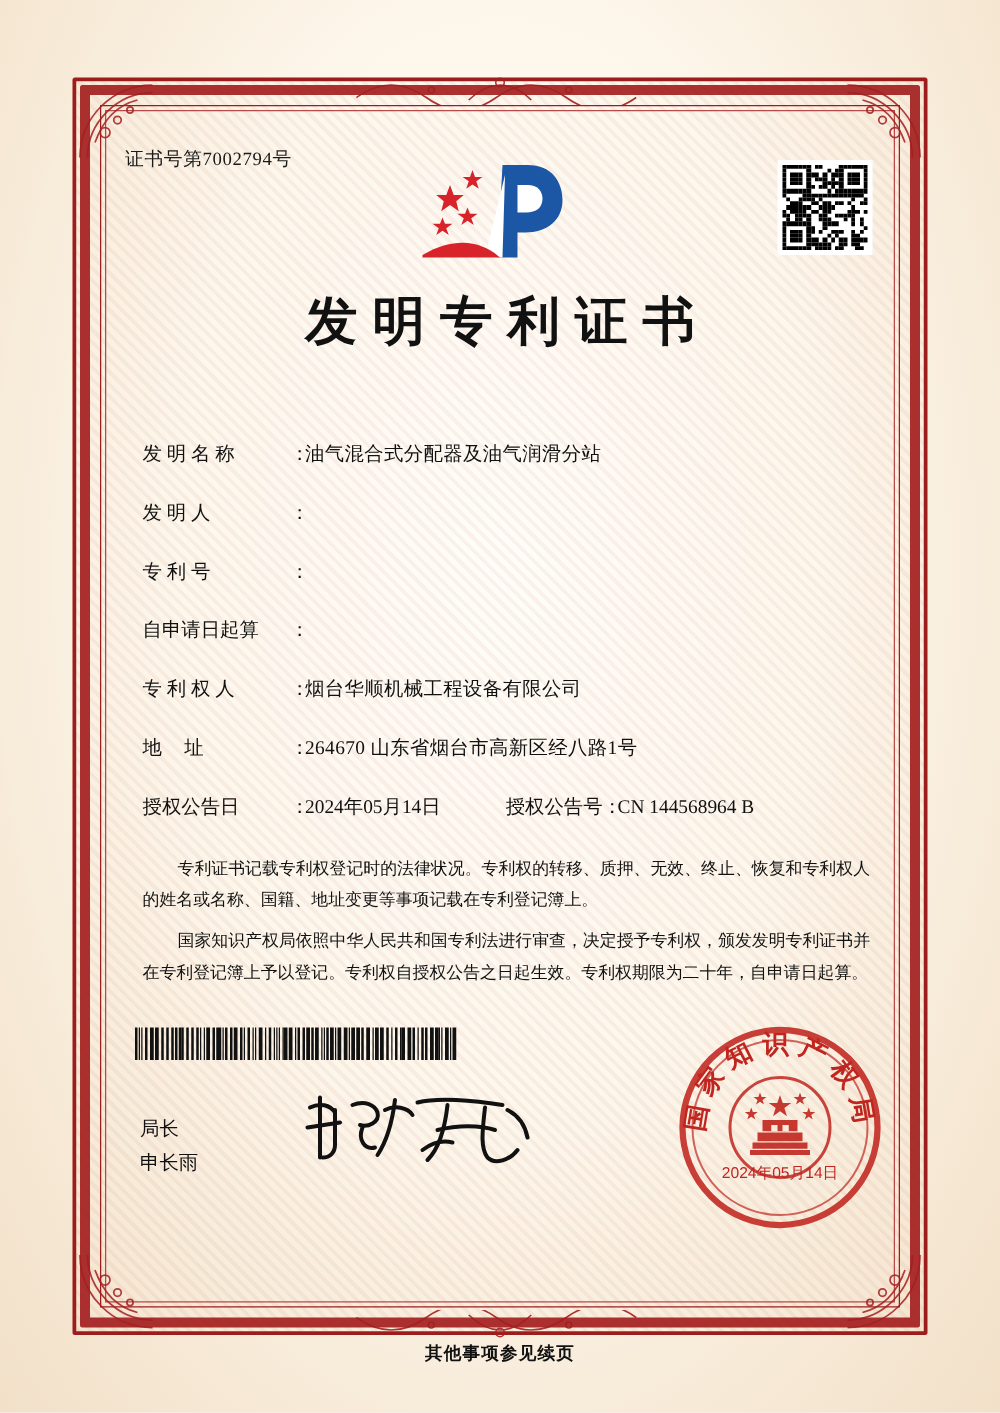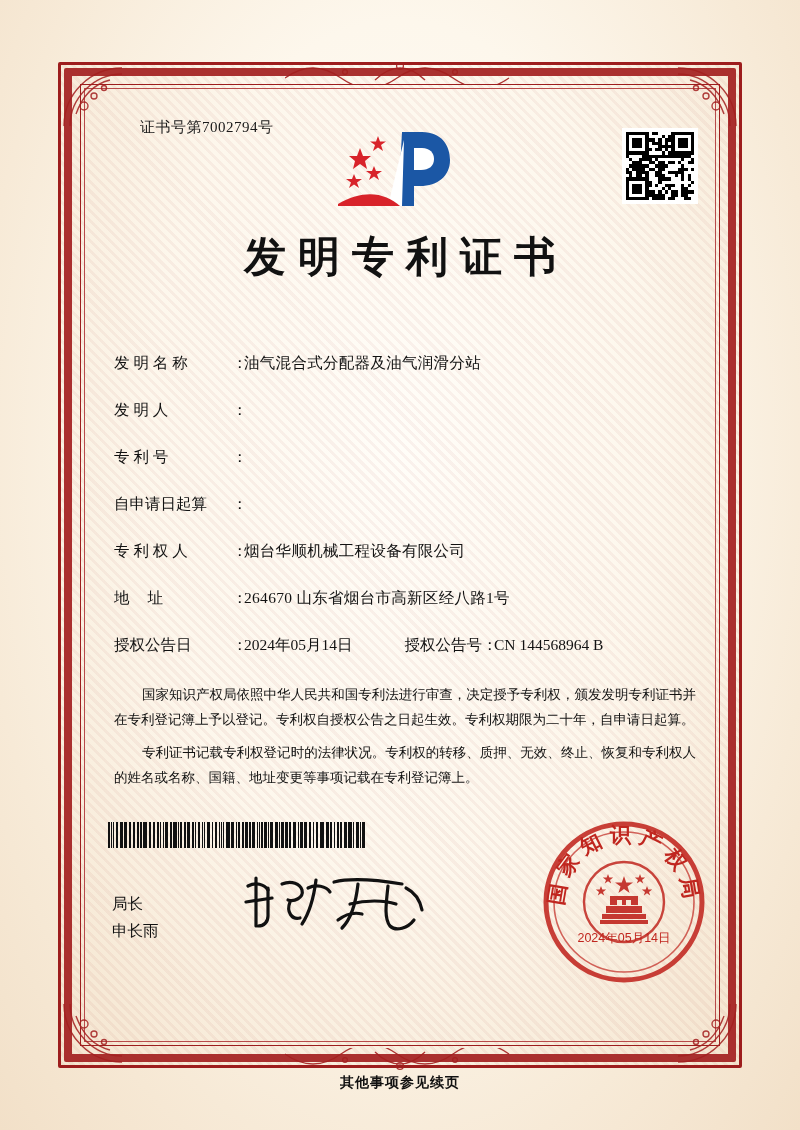--- a/index.html
+++ b/index.html
@@ -126,21 +126,20 @@
     left: 100px;
     top: 118px;
     width: 600px;
     z-index: 3;
   }
 
   .cert-no {
     font-size: 15px;
     color: #1a1a1a;
     letter-spacing: .5px;
-    margin-left: 40px;
   }
 
   
   .qr {
     position: absolute;
     right: 102px;
     top: 128px;
     width: 76px;
     height: 76px;
     background: #fff;
@@ -920,22 +919,22 @@
         <span class="pub-no-wrap">
           <span>授权公告号</span>
           <span class="f-colon">：</span>
           <span>CN 144568964 B</span>
         </span>
       </div>
 
     </div>
 
     <div class="paras">
+      <div class="para">专利证书记载专利权登记时的法律状况。专利权的转移、质押、无效、终止、恢复和专利权人的姓名或名称、国籍、地址变更等事项记载在专利登记簿上。</div>
       <div class="para">国家知识产权局依照中华人民共和国专利法进行审查，决定授予专利权，颁发发明专利证书并在专利登记簿上予以登记。专利权自授权公告之日起生效。专利权期限为二十年，自申请日起算。</div>
-      <div class="para">专利证书记载专利权登记时的法律状况。专利权的转移、质押、无效、终止、恢复和专利权人的姓名或名称、国籍、地址变更等事项记载在专利登记簿上。</div>
     </div>
 
   </div>
 
   <div class="barcode" id="barcode">
       <i style="width:2px"></i>
       <i style="width:1px;background:transparent"></i>
       <i style="width:1px"></i>
       <i style="width:1px;background:transparent"></i>
       <i style="width:2px"></i>

